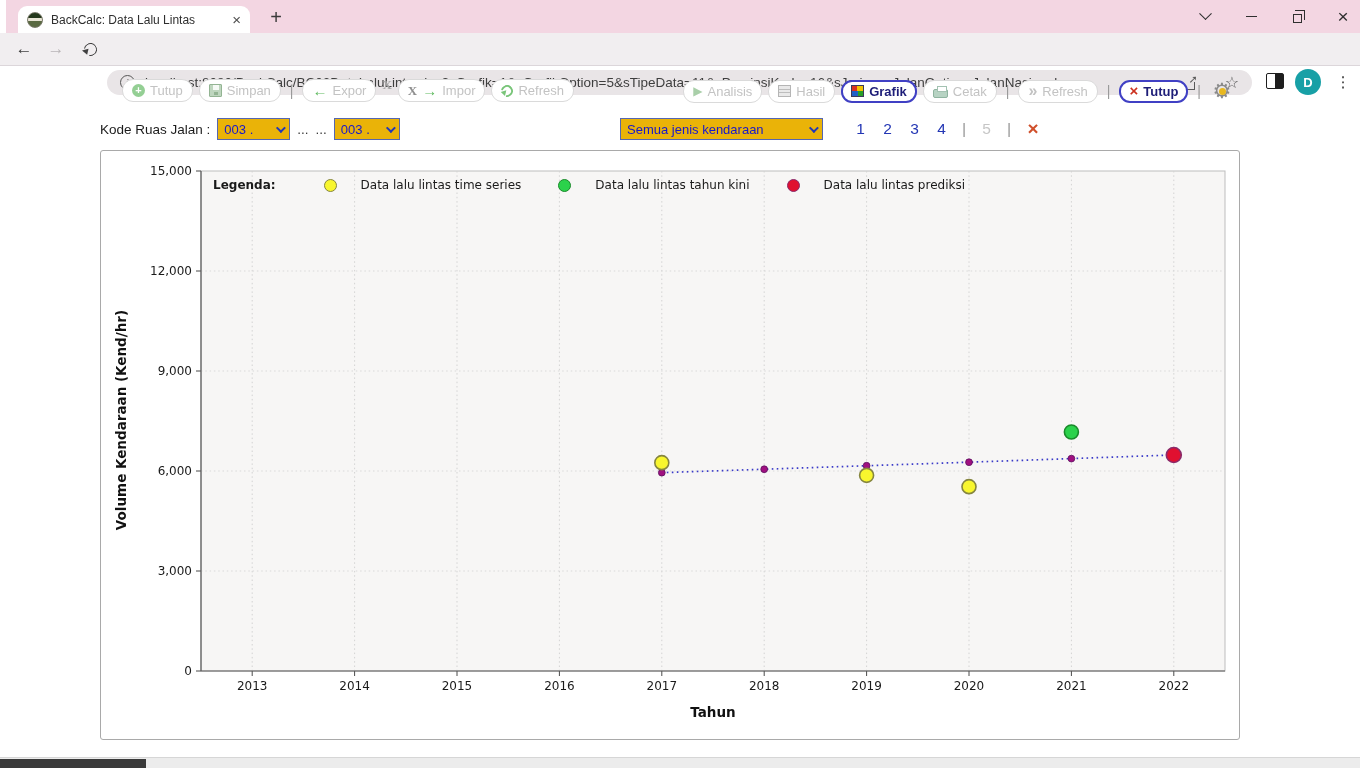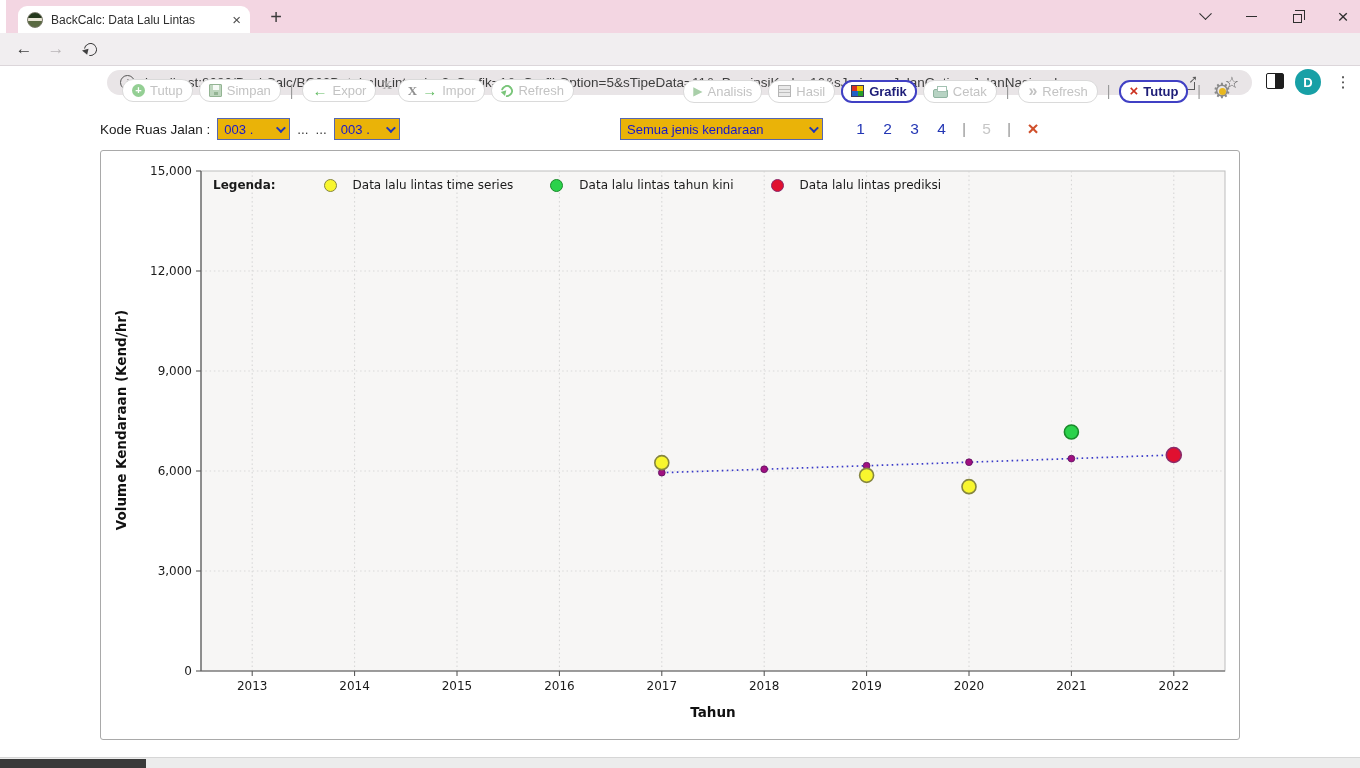--- a/index.html
+++ b/index.html
@@ -109,21 +109,21 @@
   .page-disabled { color:#c6c6c6; }
   .page-close { color:#d0502c; font-size:19px; font-weight:700; width:30px; text-align:center; line-height:18px; }
 
   
   .chart-panel { position:absolute; left:100px; top:150px; width:1140px; height:590px; background:#fff;
                  border:1px solid #a9a9a9; border-radius:3px; }
   .chart-panel svg { position:absolute; left:0; top:0; }
   .legend { position:absolute; left:112px; top:27px; display:flex; align-items:center;
             font-family:"DejaVu Sans",sans-serif; font-size:12px; color:#1a1a1a; }
   .legend-title { font-weight:700; margin-right:48px; }
-  .legend-item { display:flex; align-items:center; gap:16px; margin-right:37px; }
+  .legend-item { display:flex; align-items:center; gap:24px; margin-right:37px; }
   .legend-swatch { width:13px; height:13px; border-radius:50%; }
   .annotation { position:absolute; right:38px; top:29px; font-family:"DejaVu Sans",sans-serif;
                 font-size:12px; color:#1a1a1a; }
   .ylabel { position:absolute; left:-215px; top:261px; width:470px; text-align:center;
             transform:rotate(-90deg); font-family:"DejaVu Sans",sans-serif; font-weight:700; font-size:13.5px; color:#111; }
   .xlabel { position:absolute; left:100px; top:553px; width:1024px; text-align:center;
             font-family:"DejaVu Sans",sans-serif; font-weight:700; font-size:13.5px; color:#111; }
 
   
   .hscroll { position:absolute; left:0; bottom:0; width:1360px; height:11px; background:#ececec;

